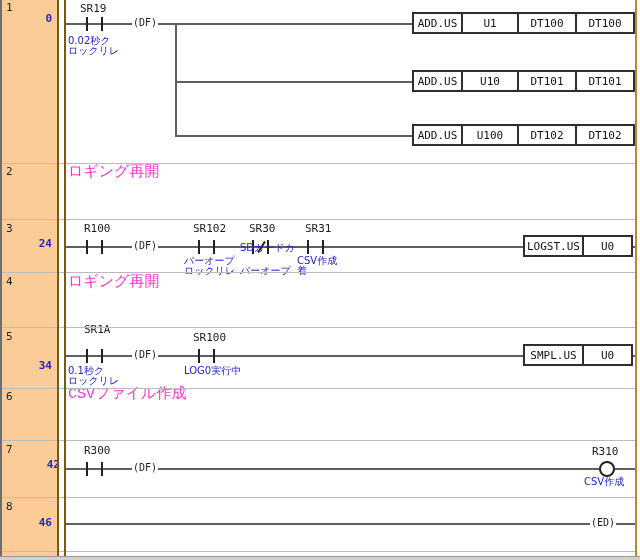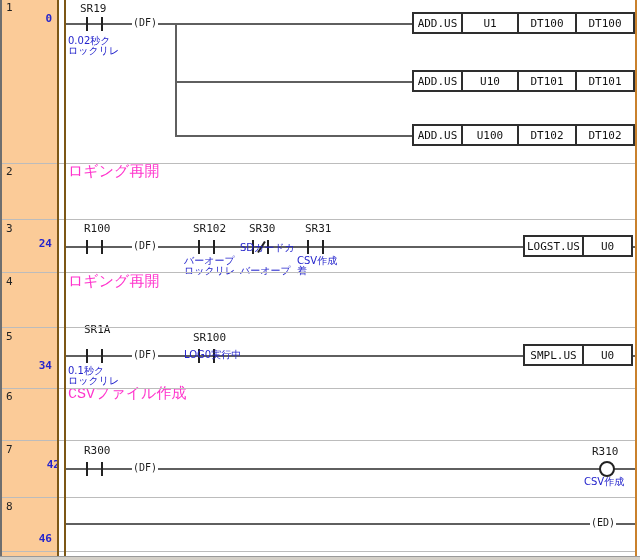--- a/index.html
+++ b/index.html
@@ -42,21 +42,21 @@
   <div class="abs rownum" style="left:6px;top:276px">4</div>
   <div class="abs rownum" style="left:6px;top:331px">5</div>
   <div class="abs rownum" style="left:6px;top:391px">6</div>
   <div class="abs rownum" style="left:6px;top:444px">7</div>
   <div class="abs rownum" style="left:6px;top:501px">8</div>
 
   <div class="abs step" style="left:12px;top:13px">0</div>
   <div class="abs step" style="left:12px;top:238px">24</div>
   <div class="abs step" style="left:12px;top:360px">34</div>
   <div class="abs step" style="left:20px;top:459px">42</div>
-  <div class="abs step" style="left:12px;top:533px">46</div>
+  <div class="abs step" style="left:12px;top:517px">46</div>
 
   <div class="abs wire" style="left:66px;top:23px;width:346px"></div>
   <div class="abs vwire" style="left:175px;top:23px;height:114px"></div>
   <div class="abs wire" style="left:175px;top:81px;width:237px"></div>
   <div class="abs wire" style="left:175px;top:135px;width:237px"></div>
   <div class="abs wire" style="left:633px;top:23px;width:4px"></div>
   <div class="abs wire" style="left:633px;top:81px;width:4px"></div>
   <div class="abs wire" style="left:633px;top:135px;width:4px"></div>
 
   <div class="abs lbl" style="left:80px;top:3px">SR19</div>
@@ -121,21 +121,21 @@
 
   <div class="abs lbl" style="left:84px;top:324px">SR1A</div>
   <div class="abs lbl" style="left:193px;top:332px">SR100</div>
 
   <div class="abs contact" style="left:86px;top:349px"></div>
   <div class="abs inl" style="left:132px;top:349px">(DF)</div>
   <div class="abs contact" style="left:198px;top:349px"></div>
 
   <div class="abs cmt" style="left:68px;top:366px">0.1秒ク</div>
   <div class="abs cmt" style="left:68px;top:376px">ロックリレ</div>
-  <div class="abs cmt" style="left:184px;top:350px">LOG0実行中</div>
+  <div class="abs cmt" style="left:184px;top:366px">LOG0実行中</div>
 
   <div class="abs iblock" style="left:523px;top:344px">
     <span style="width:57px">SMPL.US</span>
     <span style="width:47px">U0</span>
   </div>
 
   <div class="abs mcmt" style="left:68px;top:389px">CSVファイル作成</div>
 
   <div class="abs wire" style="left:66px;top:468px;width:534px"></div>
   <div class="abs wire" style="left:612px;top:468px;width:25px"></div>

